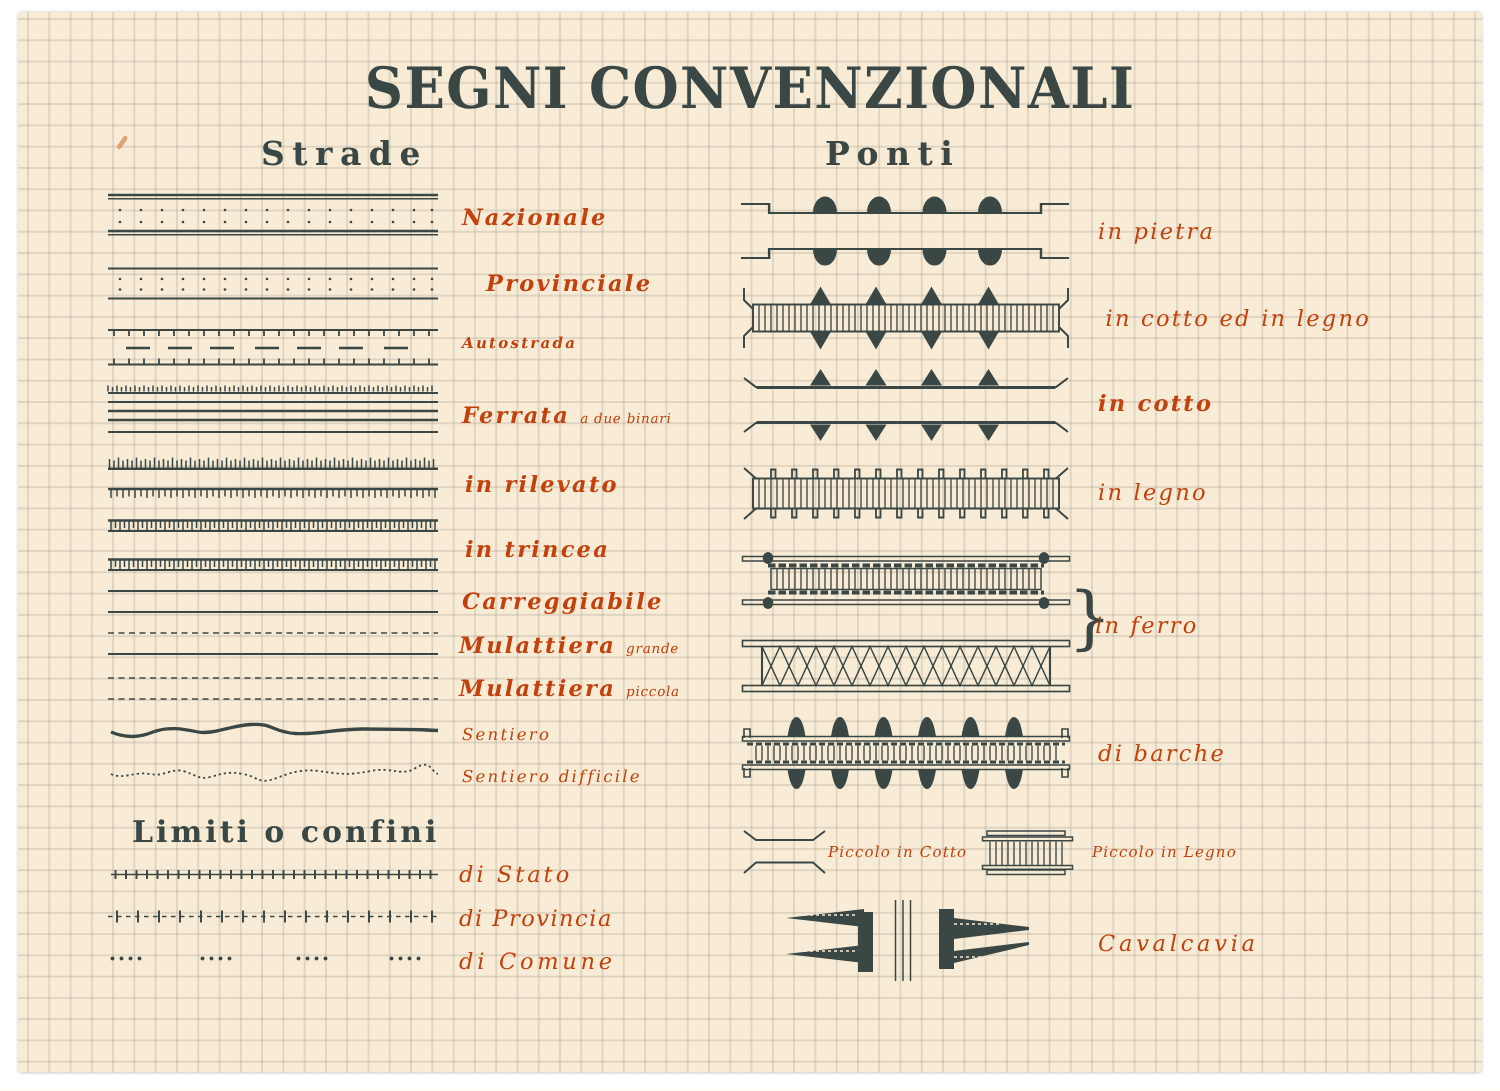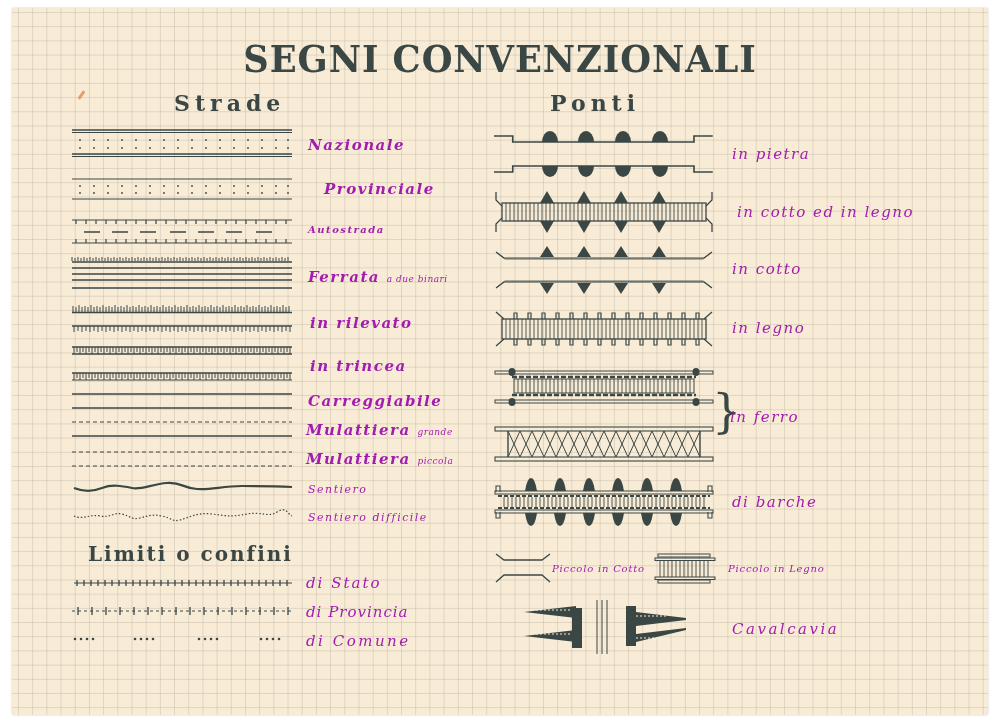--- a/index.html
+++ b/index.html
@@ -6,21 +6,21 @@
   body{width:1000px;height:727px;background:#ffffff;position:relative;overflow:hidden;font-family:"DejaVu Serif",serif;}
   .paper{position:absolute;left:12px;top:8px;width:976px;height:707px;background-color:#f8ecd6;
     background-image:
       linear-gradient(to right, rgba(160,150,140,0.28) 1px, transparent 1px),
       linear-gradient(to bottom, rgba(160,150,140,0.28) 1px, transparent 1px);
     background-size:14.2px 14.2px;background-position:6px 4px;
     box-shadow:0 0 2px rgba(0,0,0,0.25);border-radius:3px;}
   .abs{position:absolute;}
   .title{left:0;width:1000px;top:36px;text-align:center;font-family:"DejaVu Serif",serif;font-weight:bold;font-size:38px;letter-spacing:1px;color:#3b4745;transform:scaleX(0.93);}
   .sec{font-family:"DejaVu Serif",serif;font-weight:bold;font-size:22px;letter-spacing:5px;color:#3b4745;}
-  .lbl{font-family:"DejaVu Serif",serif;font-style:italic;font-weight:bold;color:#a21caf;letter-spacing:1.5px;white-space:nowrap;}
+  .lbl{font-family:"DejaVu Serif",serif;font-style:italic;font-weight:bold;color:#c2410c;letter-spacing:1.5px;white-space:nowrap;}
   .lbl small{font-size:9px;letter-spacing:0.5px;font-weight:normal;}
   svg{position:absolute;overflow:visible;}
   .pencil{left:80px;top:90px;width:3px;height:10px;background:#e0a070;transform:rotate(35deg);border-radius:2px;}
   .brace{font-family:"DejaVu Serif",serif;color:#3b4745;font-size:46px;font-weight:normal;}
 </style>
 </head>
 <body>
 
 <div class="paper"></div>
 <div class="abs pencil"></div>
@@ -257,21 +257,21 @@
     <path d="M46 13l7-11 7 11z"></path>
       <path d="M83 13l7-11 7 11z"></path>
       <path d="M120 13l7-11 7 11z"></path>
       <path d="M158 13l7-11 7 11z"></path>
     <path d="M46 39l7 11 7-11z"></path>
       <path d="M83 39l7 11 7-11z"></path>
       <path d="M120 39l7 11 7-11z"></path>
       <path d="M158 39l7 11 7-11z"></path>
   </g>
 </svg>
-<div class="abs lbl" style="left:732px;top:260px;font-size:15px;font-weight:normal;">in cotto</div>
+<div class="abs lbl" style="left:732px;top:260px;font-size:15px;font-weight:bold;">in cotto</div>
 
 <svg style="left:494px;top:306px" width="222" height="46">
   <path d="M2 6l8 7M218 6l-8 7M2 40l8-7M218 40l-8-7" stroke="#3b4745" stroke-width="1.3"></path>
   <rect x="8" y="13" width="204" height="20" fill="none" stroke="#3b4745" stroke-width="1.3"></rect>
   <path d="M12 13v20M16 13v20M20 13v20M24 13v20M28 13v20M32 13v20M36 13v20M40 13v20M44 13v20M48 13v20M52 13v20M56 13v20M60 13v20M64 13v20M68 13v20M72 13v20M76 13v20M80 13v20M84 13v20M88 13v20M92 13v20M96 13v20M100 13v20M104 13v20M108 13v20M112 13v20M116 13v20M120 13v20M124 13v20M128 13v20M132 13v20M136 13v20M140 13v20M144 13v20M148 13v20M152 13v20M156 13v20M160 13v20M164 13v20M168 13v20M172 13v20M176 13v20M180 13v20M184 13v20M188 13v20M192 13v20M196 13v20M200 13v20M204 13v20M208 13v20" stroke="#3b4745" stroke-width="0.9"></path>
   <g fill="none" stroke="#3b4745" stroke-width="1.2">
     <path d="M20 13V7h3v6M34 13V7h3v6M48 13V7h3v6M62 13V7h3v6M76 13V7h3v6M90 13V7h3v6M104 13V7h3v6M118 13V7h3v6M132 13V7h3v6M146 13V7h3v6M160 13V7h3v6M174 13V7h3v6M188 13V7h3v6M202 13V7h3v6"></path>
     <path d="M20 33v6h3v-6M34 33v6h3v-6M48 33v6h3v-6M62 33v6h3v-6M76 33v6h3v-6M90 33v6h3v-6M104 33v6h3v-6M118 33v6h3v-6M132 33v6h3v-6M146 33v6h3v-6M160 33v6h3v-6M174 33v6h3v-6M188 33v6h3v-6M202 33v6h3v-6"></path>
   </g>
 </svg>

